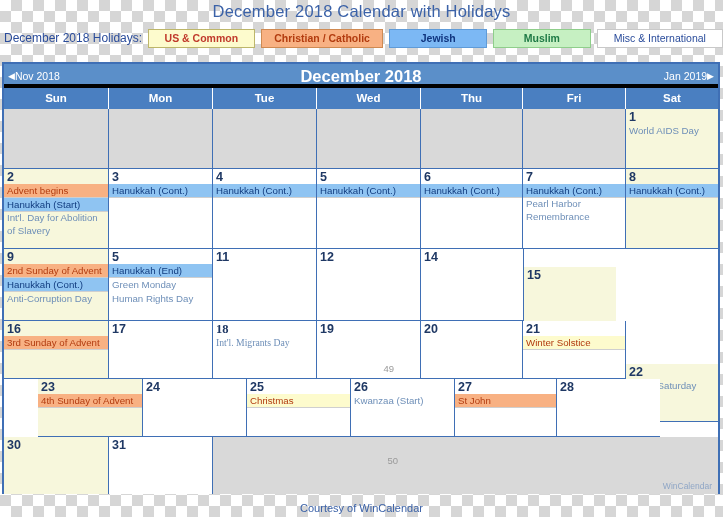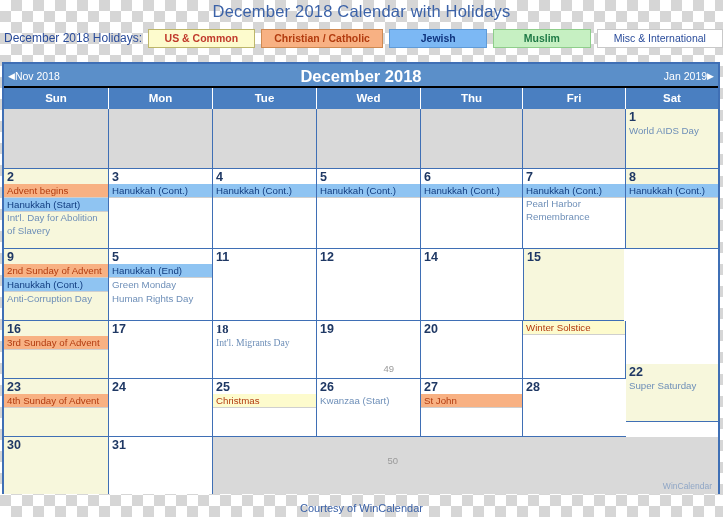--- a/index.html
+++ b/index.html
@@ -70,21 +70,21 @@
     width: 718px; height: 432px;
     border: 2px solid #3f6fb5;
     background: #ffffff;
   }
 
   
   #month-header {
     position: relative;
     height: 24px;
     background: #5b8fc9;
-    border-bottom: 2px solid #000000;
+    border-bottom: 4px solid #000000;
     color: #ffffff;
   }
   #month-title {
     position: absolute;
     left: 0; right: 0; top: 0;
     text-align: center;
     line-height: 24px;
     font-size: 16.5px;
     font-weight: bold;
   }
@@ -298,21 +298,21 @@
         </div>
         <div class="day-cell" style="width: 104px; height: 72px;">
           <div class="day-num">11</div>
         </div>
         <div class="day-cell" style="width: 104px; height: 72px;">
           <div class="day-num">12</div>
         </div>
         <div class="day-cell" style="width: 103px; height: 72px;">
           <div class="day-num">14</div>
         </div>
-        <div class="day-cell weekend" style="width: 100px; height: 72px;">
+        <div class="day-cell weekend" style="width: 92px; height: 72px; margin-top: 18px;">
           <div class="day-num">15</div>
         </div>
       </div>
       <div class="week-row" style="height: 58px;">
         <div class="day-cell weekend" style="width: 105px; height: 58px;">
           <div class="day-num">16</div>
           <div class="events">
             <div class="event christian">3rd Sunday of Advent</div>
           </div>
         </div>
@@ -326,32 +326,33 @@
           </div>
         </div>
         <div class="day-cell" style="width: 104px; height: 58px;">
           <div class="day-num">19</div>
           <div class="week-num">49</div>
         </div>
         <div class="day-cell" style="width: 102px; height: 58px;">
           <div class="day-num">20</div>
         </div>
         <div class="day-cell" style="width: 103px; height: 58px;">
+          <div class="day-num">21</div>
           <div class="events">
             <div class="event common">Winter Solstice</div>
           </div>
         </div>
         <div class="day-cell weekend" style="width: 92px; height: 58px; margin-top: 43px;">
           <div class="day-num">22</div>
           <div class="events">
             <div class="event misc">Super Saturday</div>
           </div>
         </div>
       </div>
-      <div class="week-row" style="height: 58px;">
+      <div class="week-row" style="height: 58px; margin-left: 34px;">
         <div class="day-cell weekend" style="width: 105px; height: 58px;">
           <div class="day-num">23</div>
           <div class="events">
             <div class="event christian">4th Sunday of Advent</div>
           </div>
         </div>
         <div class="day-cell" style="width: 104px; height: 58px;">
           <div class="day-num">24</div>
         </div>
         <div class="day-cell" style="width: 104px; height: 58px;">

